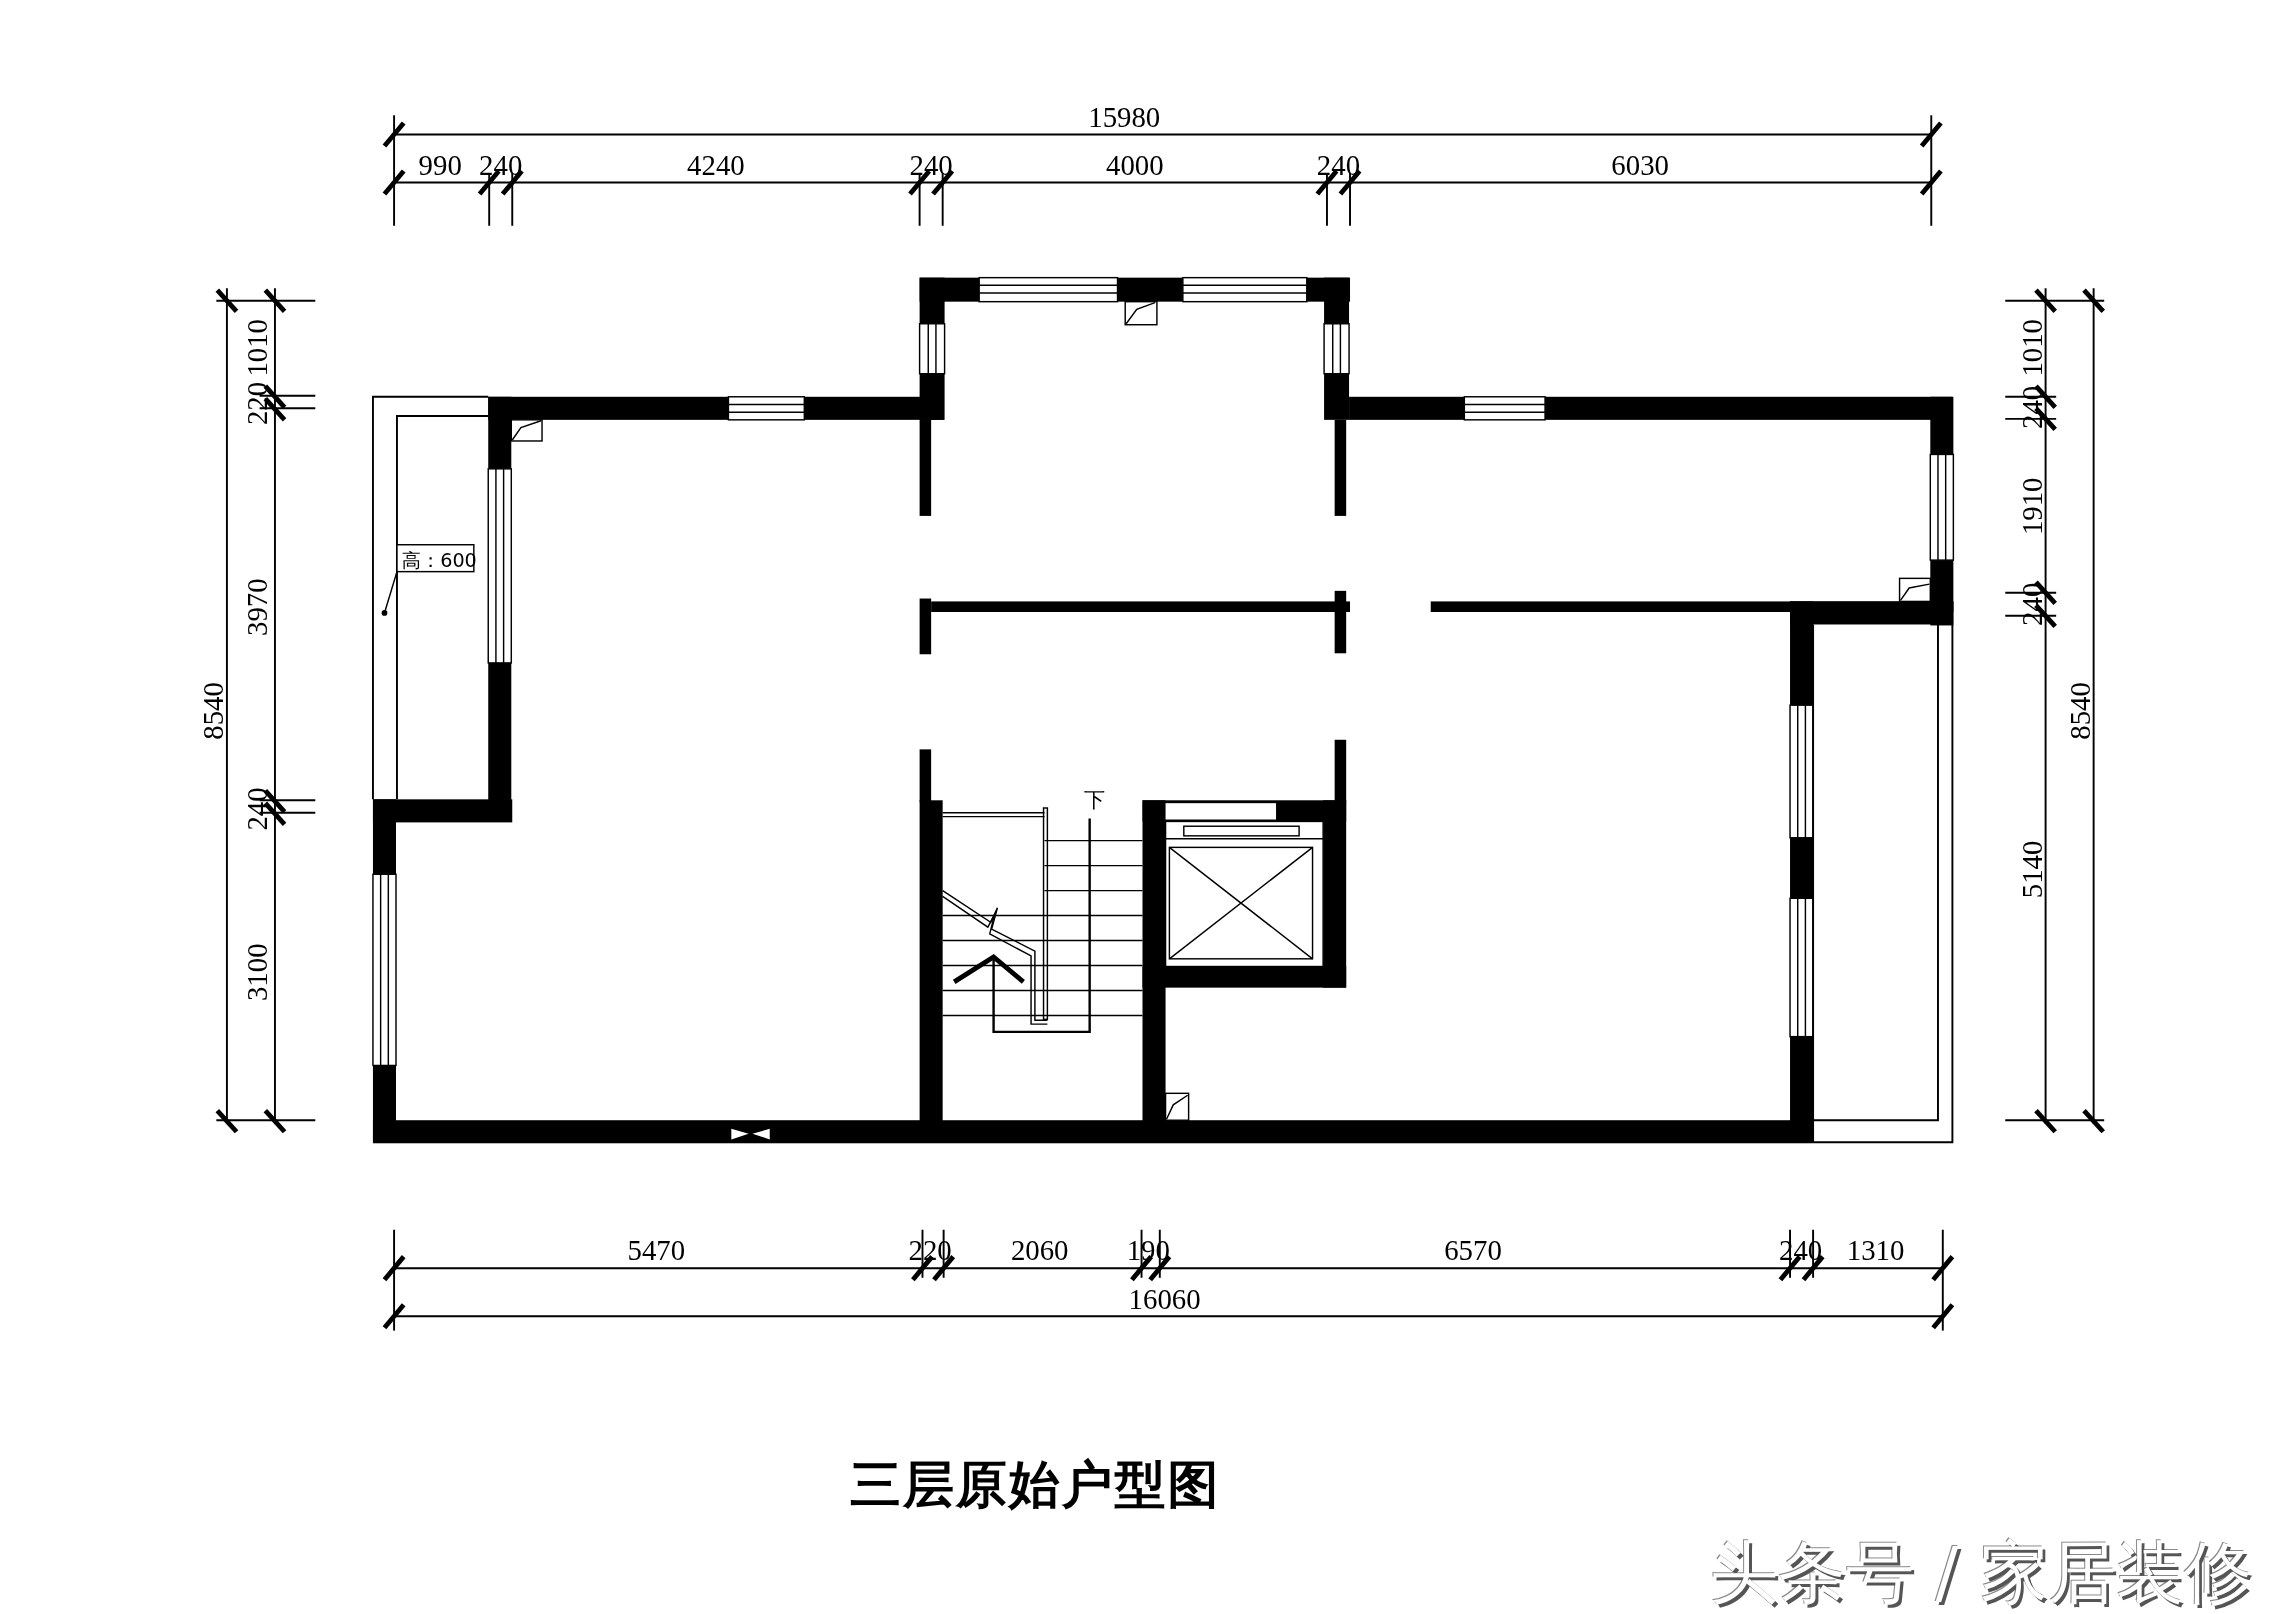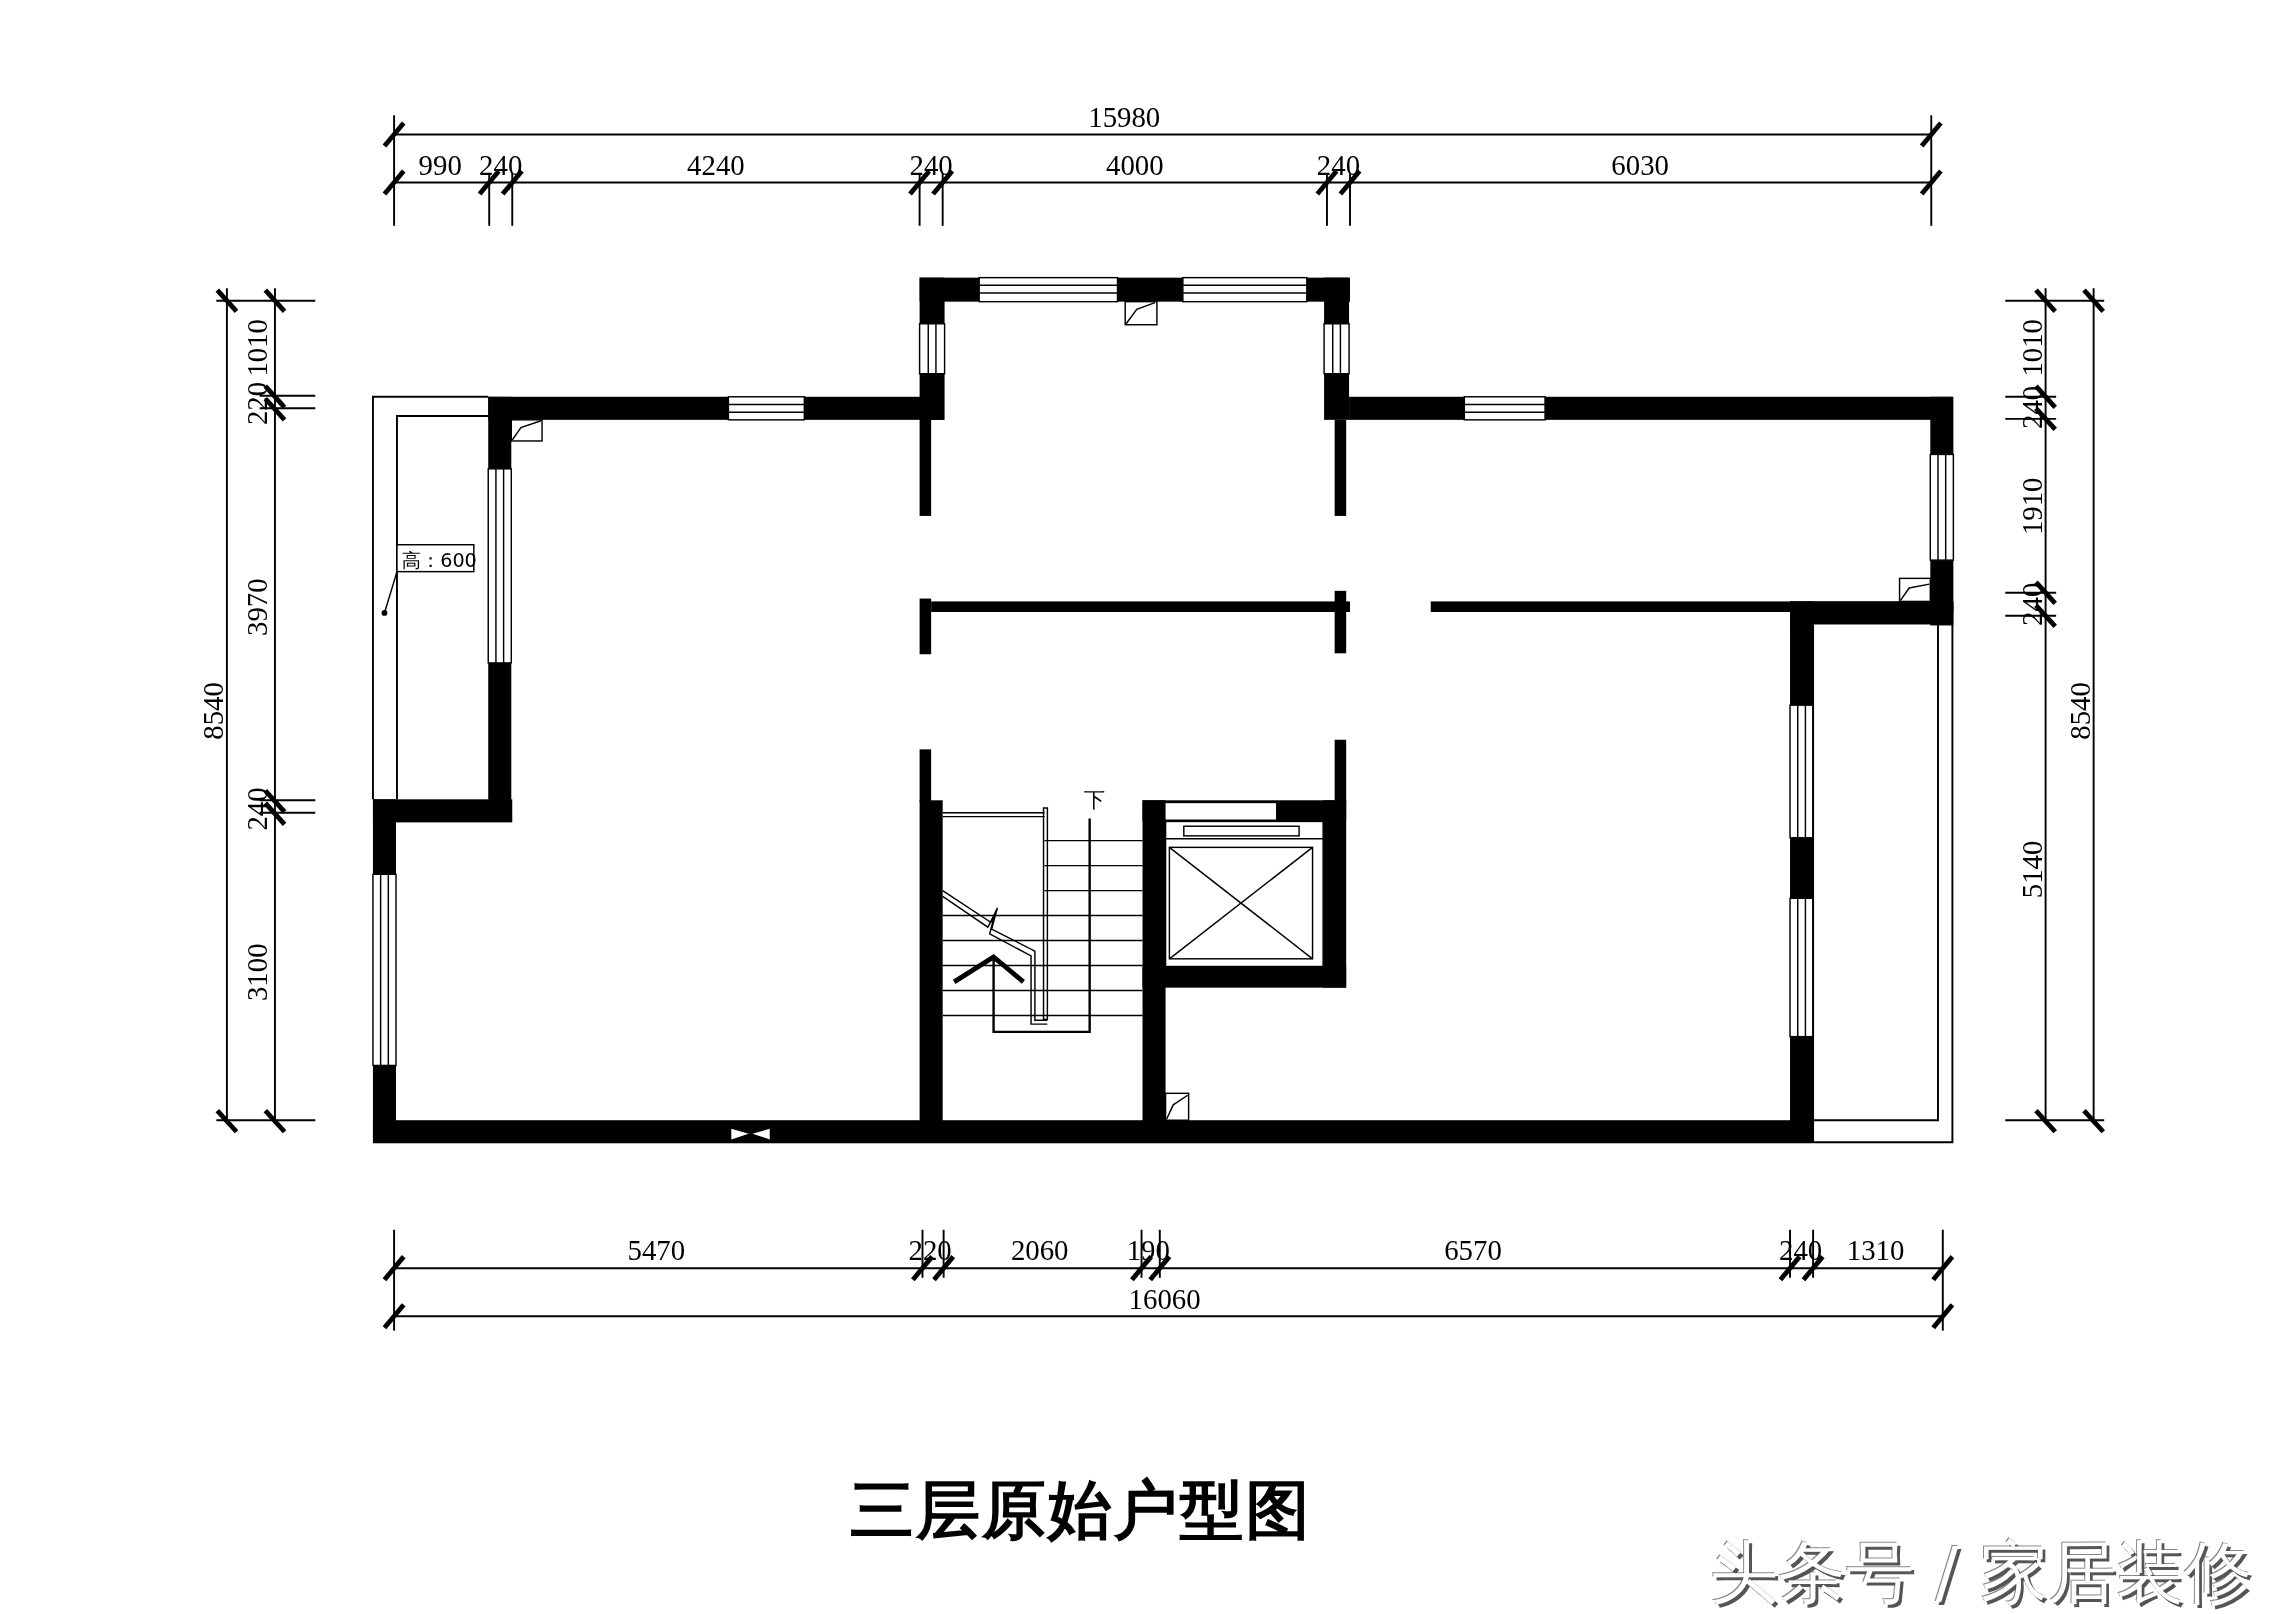--- a/index.html
+++ b/index.html
@@ -1,19 +1,19 @@
 <!DOCTYPE html>
 <html><head>
 <meta charset="utf-8">
 <style>
   html,body{margin:0;padding:0;background:#fff;}
   body{width:2285px;height:1615px;position:relative;overflow:hidden;font-family:"Liberation Serif","DejaVu Serif",serif;}
   #plan{position:absolute;left:0;top:0;width:2285px;height:1615px;}
   .dim{font-family:"Liberation Serif","DejaVu Serif",serif;font-size:30px;fill:#000;}
-  .title{position:absolute;left:850px;top:1451px;font-family:"DejaVu Sans","Liberation Sans",sans-serif;font-size:64px;font-weight:bold;color:#000;letter-spacing:1.9px;margin-top:16px;}
+  .title{position:absolute;left:850px;top:1451px;font-family:"DejaVu Sans","Liberation Sans",sans-serif;font-size:51px;font-weight:bold;color:#000;letter-spacing:1.9px;}
   .watermark{position:absolute;left:1710px;top:1528px;font-family:"DejaVu Sans","Liberation Sans",sans-serif;font-size:68px;color:#fff;text-shadow:2.9px 2.9px 0 #555,-1px -1px 0 #888;}
 </style>
 </head>
 <body>
 
 <svg id="plan" viewBox="0 0 2378 1681" xmlns="http://www.w3.org/2000/svg">
 
   <g stroke="#000" stroke-width="2" fill="none">
     <line x1="410" y1="140" x2="2010" y2="140"></line>
     <line x1="410" y1="190" x2="2010" y2="190"></line>

